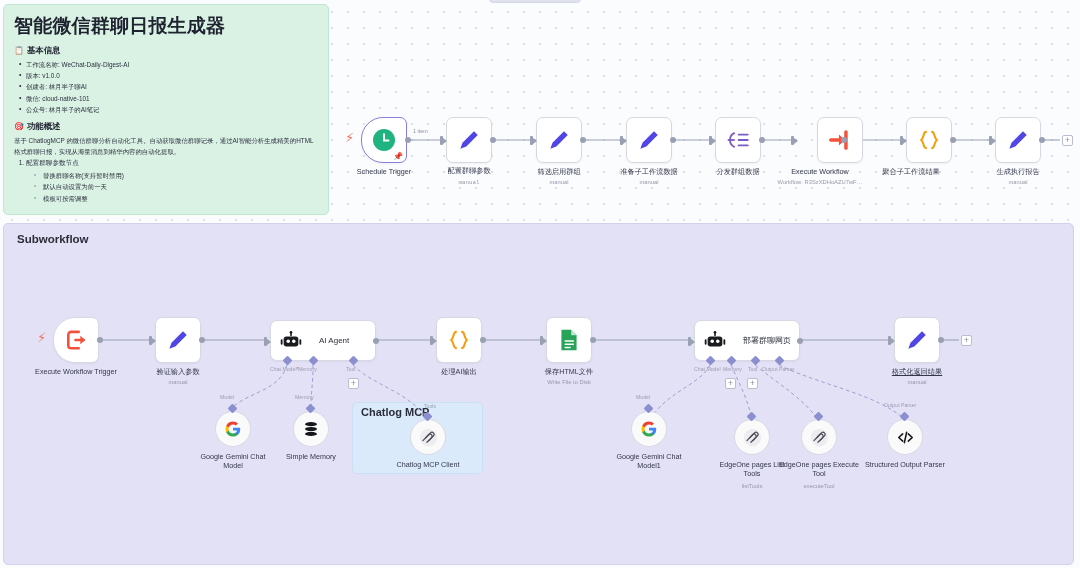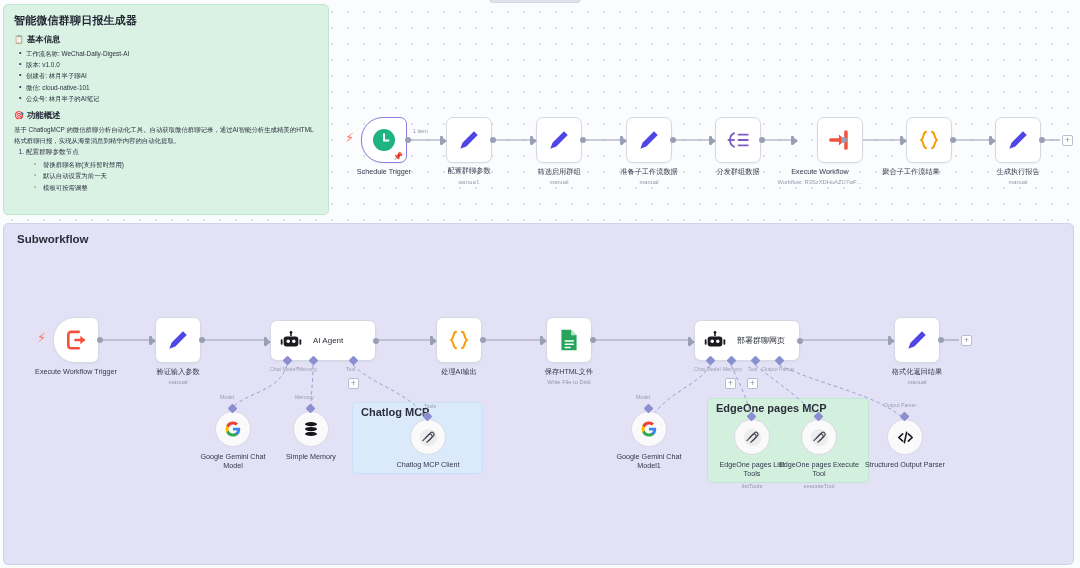--- a/index.html
+++ b/index.html
@@ -27,21 +27,21 @@
     background: #e3e1f5;
     border: 1px solid #d3d0ee;
   }
   .sticky-white {
     background: #fdfdfe;
     border: 1px solid #e5e7ef;
   }
 
   
   #note-doc { left: 3px; top: 4px; width: 326px; height: 211px; padding: 8px 10px; overflow: hidden; }
-  #note-doc h1 { font-size: 11px; font-weight: 700; color: #1f2330; margin-bottom: 6px; letter-spacing: .2px;}
+  #note-doc h1 { font-size: 19px; font-weight: 700; color: #1f2330; margin-bottom: 6px; letter-spacing: .2px;}
   .nd-h { font-size: 8.4px; font-weight: 700; color: #222633; margin: 6px 0 3px; display:flex; align-items:center; gap:3px;}
   .nd-h .gl { font-size: 8px; }
   .nd-ul { list-style: none; margin: 0 0 0 4px; }
   .nd-ul li { font-size: 6.4px; color: #2d3140; line-height: 1.75; position: relative; padding-left: 8px; }
   .nd-ul li:before { content: "•"; position: absolute; left: 1px; top: -1px; font-size: 7px; }
   .nd-p { font-size: 6.4px; color: #2d3140; line-height: 1.75; margin-top: 2px; }
   .nd-h2 { font-size: 8.4px; font-weight: 700; color: #222633; margin: 9px 0 3px; }
   .nd-ol { margin-left: 12px; }
   .nd-ol li { font-size: 6.6px; color: #2d3140; line-height: 1.85; }
   .nd-sub { list-style: none; margin-left: 8px; }
@@ -75,21 +75,21 @@
     width: 46px; height: 46px; background: #fff;
     border: 1px solid #d7d9e2; border-radius: 7px;
     display: flex; align-items: center; justify-content: center;
     box-shadow: 0 1px 2px rgba(30,34,60,.05);
   }
   .nbox.trig {
     border-color: #8b7ddb; border-radius: 22px 7px 7px 22px; width: 46px;
   }
   .nbox.trig-plain { border-color: #d7d9e2; border-radius: 22px 7px 7px 22px; }
   .nbox.wide {
-    width: 106px; height: 41px; justify-content: flex-start; padding-left: 9px; gap: 11px;
+    width: 106px; height: 41px; justify-content: flex-start; padding-left: 9px; gap: 17px;
   }
   .nlabel {
     position: absolute; left: 50%; transform: translateX(-50%);
     top: 50px; width: 112px; text-align: center;
     font-size: 7.2px; color: #33374a; line-height: 1.25; white-space: nowrap;
   }
   .nlabel.wrap { white-space: normal; }
   .nsub {
     position: absolute; left: 50%; transform: translateX(-50%);
     width: 124px; text-align: center;
@@ -177,23 +177,20 @@
     </ol>
   </div>
 
 
   <div class="sticky sticky-purple" id="note-sub">
     <div class="sticky-hdr">Subworkflow</div>
   </div>
 
   <div id="grp-chatlog">
     <div class="grp-title">Chatlog MCP</div>
-  </div>
-  <div id="grp-edgeone">
-    <div class="grp-title">EdgeOne pages MCP</div>
   </div>
 
   <svg id="wires">
     <g stroke="#9aa0b4" stroke-width="1.1" fill="none">
 
       <path d="M407 140 H 443"></path>
       <path d="M494 140 H 537"></path>
       <path d="M583 140 H 626"></path>
       <path d="M672 140 H 715"></path>
       <path d="M761 140 H 797"></path>
@@ -425,21 +422,21 @@
   </div>
 
   <div class="node" style="left:894px; top:317px;">
     <div class="nbox">
       <svg width="26" height="26" viewBox="0 0 24 24">
         <path d="M4 20 L6 14.5 L16.6 3.9 L20.1 7.4 L9.5 18 Z" fill="#4f46e5"></path>
       </svg>
     </div>
     <div class="port-in" style="left:-6px; top:19px;"></div>
     <div class="port" style="left:44px; top:20px;"></div>
-    <div class="nlabel" style="left:23px;">格式化返回结果</div>
+    <div class="nlabel" style="left:23px;text-decoration:underline;">格式化返回结果</div>
     <div class="nsub" style="left:23px; top:62px;">manual</div>
   </div>
   <div class="plusbtn" style="left:961px; top:335px;">+</div>
 
   <div class="node" style="left:215px; top:411px;">
     <div class="ncircle">
       <svg width="18" height="18" viewBox="0 0 24 24">
         <path d="M21.6 12.22c0-.71-.06-1.4-.18-2.05H12v3.88h5.38a4.6 4.6 0 0 1-2 3.02v2.51h3.24c1.89-1.74 2.98-4.3 2.98-7.36z" fill="#4285f4"></path>
         <path d="M12 22c2.7 0 4.96-.9 6.62-2.42l-3.24-2.51c-.9.6-2.05.96-3.38.96-2.6 0-4.8-1.76-5.59-4.12H3.06v2.59A10 10 0 0 0 12 22z" fill="#34a853"></path>
         <path d="M6.41 13.91a5.99 5.99 0 0 1 0-3.82V7.5H3.06a10 10 0 0 0 0 9l3.35-2.59z" fill="#fbbc05"></path>

